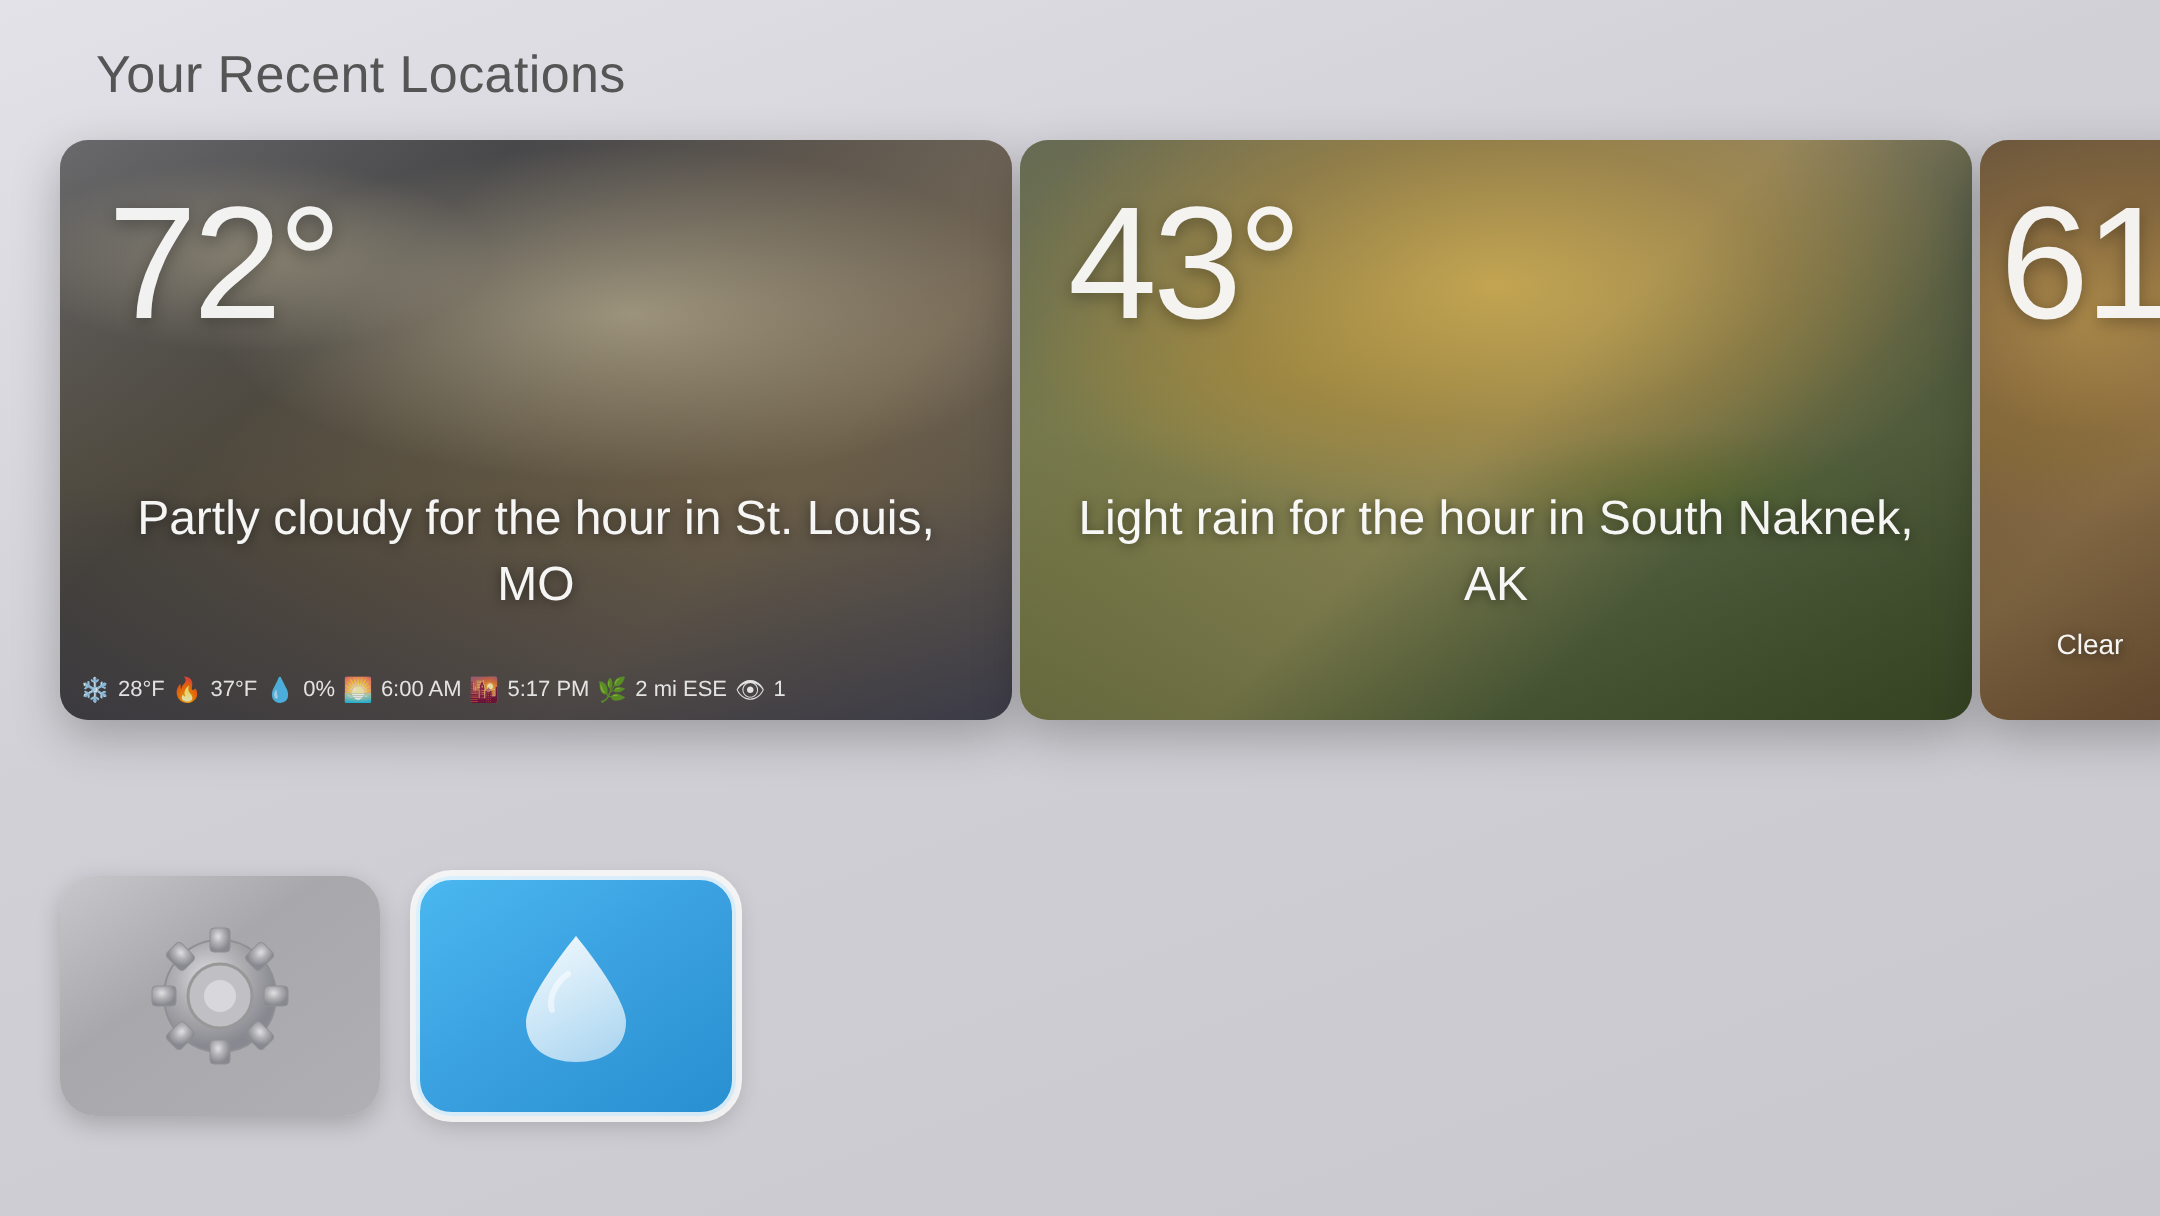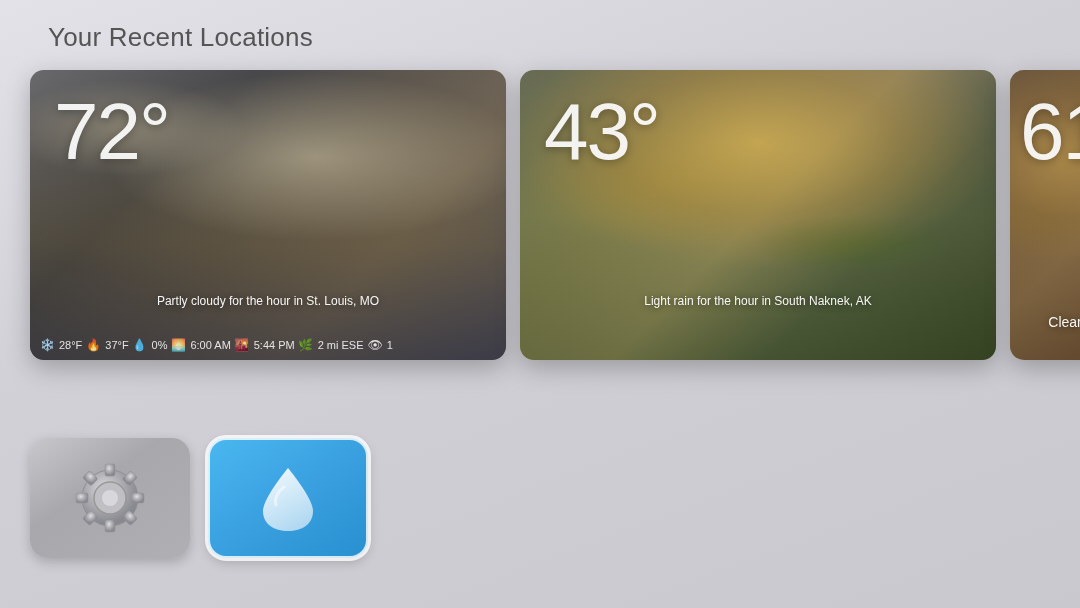--- a/index.html
+++ b/index.html
@@ -28,21 +28,21 @@
       color: #555;
       letter-spacing: 0.2px;
     }
 
     .cards-container {
       position: absolute;
       top: 70px;
       left: 30px;
       right: 0;
       display: flex;
-      gap: 14px;
+      gap: 4px;
       align-items: center;
     }
 
     .weather-card {
       width: 476px;
       height: 290px;
       border-radius: 14px;
       overflow: hidden;
       position: relative;
       flex-shrink: 0;
@@ -120,21 +120,21 @@
       text-shadow: 0 2px 8px rgba(0,0,0,0.3);
       line-height: 1;
     }
 
     .weather-card .description {
       position: absolute;
       bottom: 50px;
       left: 0;
       right: 0;
       text-align: center;
-      font-size: 12px;
+      font-size: 24px;
       font-weight: 300;
       color: rgba(255,255,255,0.95);
       text-shadow: 0 1px 6px rgba(0,0,0,0.5);
       line-height: 1.4;
       padding: 0 20px;
     }
 
     .weather-card .stats-bar {
       position: absolute;
       bottom: 8px;
@@ -240,21 +240,21 @@
     <div class="stats-bar">
       <span class="stat-emoji">❄️</span>
       <span>28°F</span>
       <span class="stat-emoji">🔥</span>
       <span>37°F</span>
       <span class="stat-emoji">💧</span>
       <span>0%</span>
       <span class="stat-emoji">🌅</span>
       <span>6:00 AM</span>
       <span class="stat-emoji">🌇</span>
-      <span>5:44 PM</span>
+      <span>5:17 PM</span>
       <span class="stat-emoji">🌿</span>
       <span>2 mi ESE</span>
       <span class="stat-emoji">👁</span>
       <span>1</span>
     </div>
   </div>
 
   <div class="weather-card">
     <div class="bg-overlay card-2-bg"></div>
     <div class="temp">43°</div>

